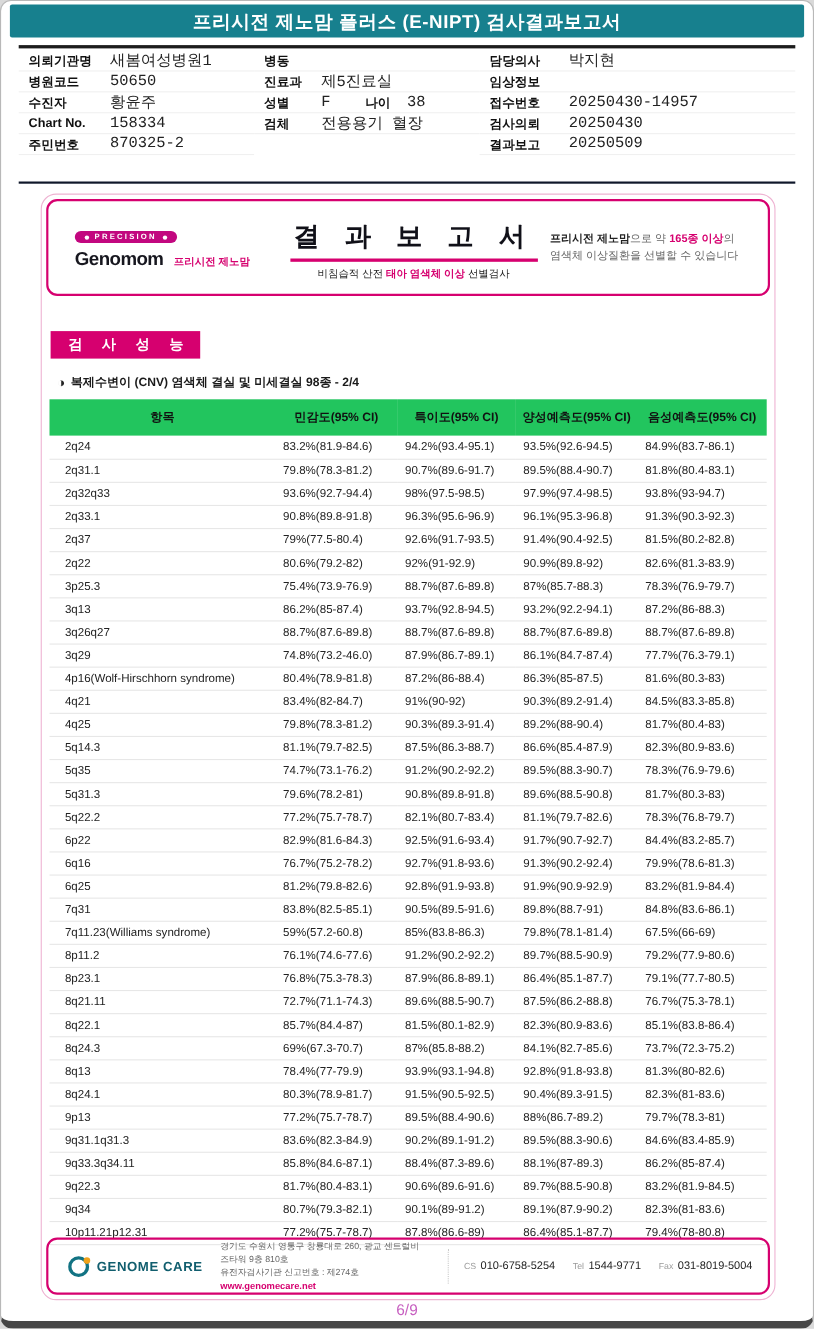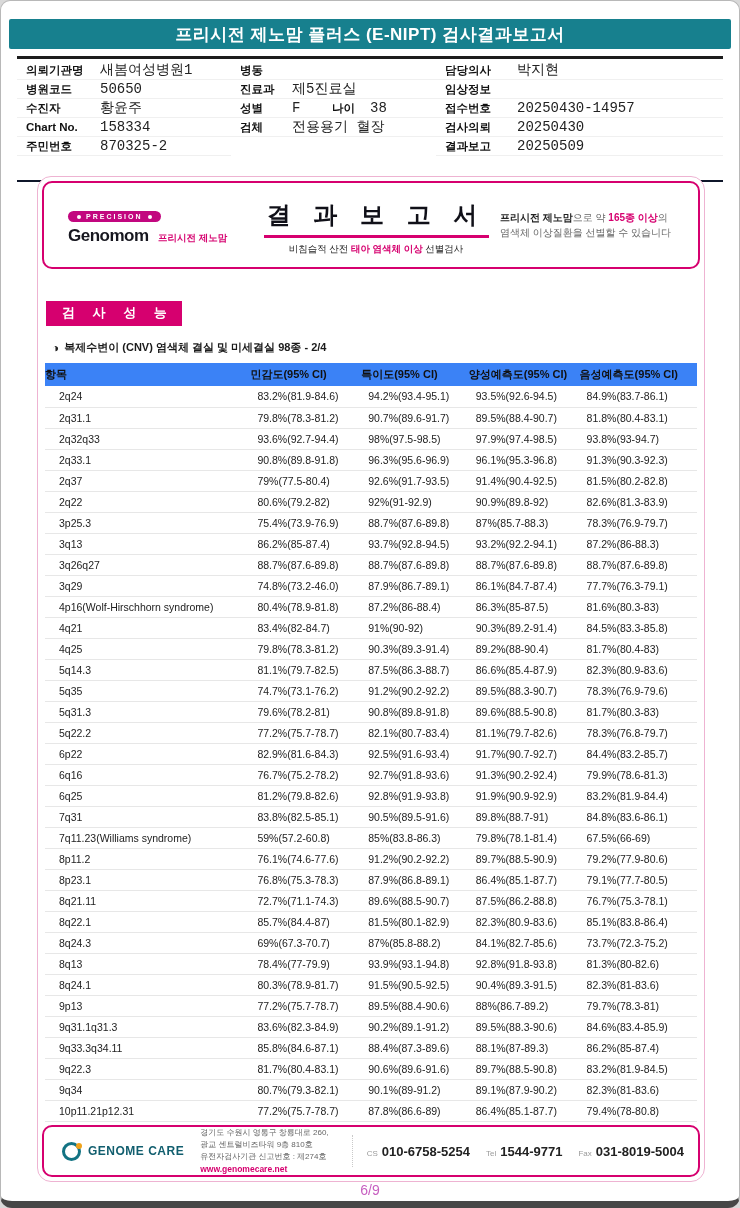--- a/index.html
+++ b/index.html
@@ -12,21 +12,21 @@
     position: relative;
     width: 740px; height: 1208px;
     background: #ffffff;
     border: 1px solid #b8b8b8;
     border-bottom: 7px solid #474747;
     border-radius: 10px 10px 12px 12px;
     overflow: hidden;
   }
   
   .title-bar {
-    margin: 18px 8px 0;
+    margin: 3px 8px 0;
     height: 30px;
     background: #17808e;
     color: #fff;
     display: flex; align-items: center; justify-content: center;
     font-size: 17px; font-weight: bold; letter-spacing: 0.5px;
     border-radius: 2px;
   }
   
   .info-section {
     margin: 7px 16px 0;
@@ -99,23 +99,23 @@
   }
   .bullet-icon { font-size: 12px; color: #222; }
   
   .perf-table {
     width: calc(100% - 14px);
     margin: 0 7px;
     border-collapse: collapse;
     table-layout: fixed;
   }
   .perf-table th {
-    background: #3b82f6;
+    background: #22c55e;
     font-size: 11px; font-weight: bold; color: #111;
-    height: 23px; text-align: left;
+    height: 33px; text-align: center;
   }
   .perf-table col.c0 { width: 31.5%; }
   .perf-table col.c1 { width: 17%; }
   .perf-table col.c2 { width: 16.5%; }
   .perf-table col.c3 { width: 17%; }
   .perf-table col.c4 { width: 18%; }
   .perf-table td {
     font-size: 10.5px; color: #222;
     height: 21px;
     border-bottom: 1px solid #e7e7e7;
@@ -137,21 +137,21 @@
   .gc-mark { position: relative; width: 19px; height: 19px; }
   .gc-ring { display: block; width: 19px; height: 19px; border: 3px solid #127383; border-radius: 50%; }
   .gc-dot { position: absolute; right: -1px; top: 1px; width: 6px; height: 6px; background: #f0a21a; border-radius: 50%; }
   .footer-brand { font-size: 12px; font-weight: 700; color: #115e6e; letter-spacing: 0.5px; white-space: nowrap; }
   .footer-info { margin-left: 16px; font-size: 8px; color: #666; line-height: 1.5; }
   .footer-website { color: #d6006f; font-weight: bold; font-size: 8.5px; }
   .footer-divider { border-left: 1px dotted #c9c9c9; height: 32px; margin: 0 14px 0 18px; }
   .footer-contacts { margin-left: auto; display: flex; align-items: baseline; gap: 16px; white-space: nowrap; }
   .contact-pair { display: flex; align-items: baseline; gap: 4px; }
   .contact-label { font-size: 8px; color: #9a9a9a; }
-  .contact-value { font-size: 13px; font-weight: bold; color: #222; }
+  .contact-value { font-size: 10px; font-weight: normal; color: #222; }
   
   .page-number {
     position: absolute; bottom: 3px; left: 0; width: 100%;
     text-align: center;
     font-size: 14px; color: #c75fc0;
   }
 </style>
 </head>
 <body>
 

